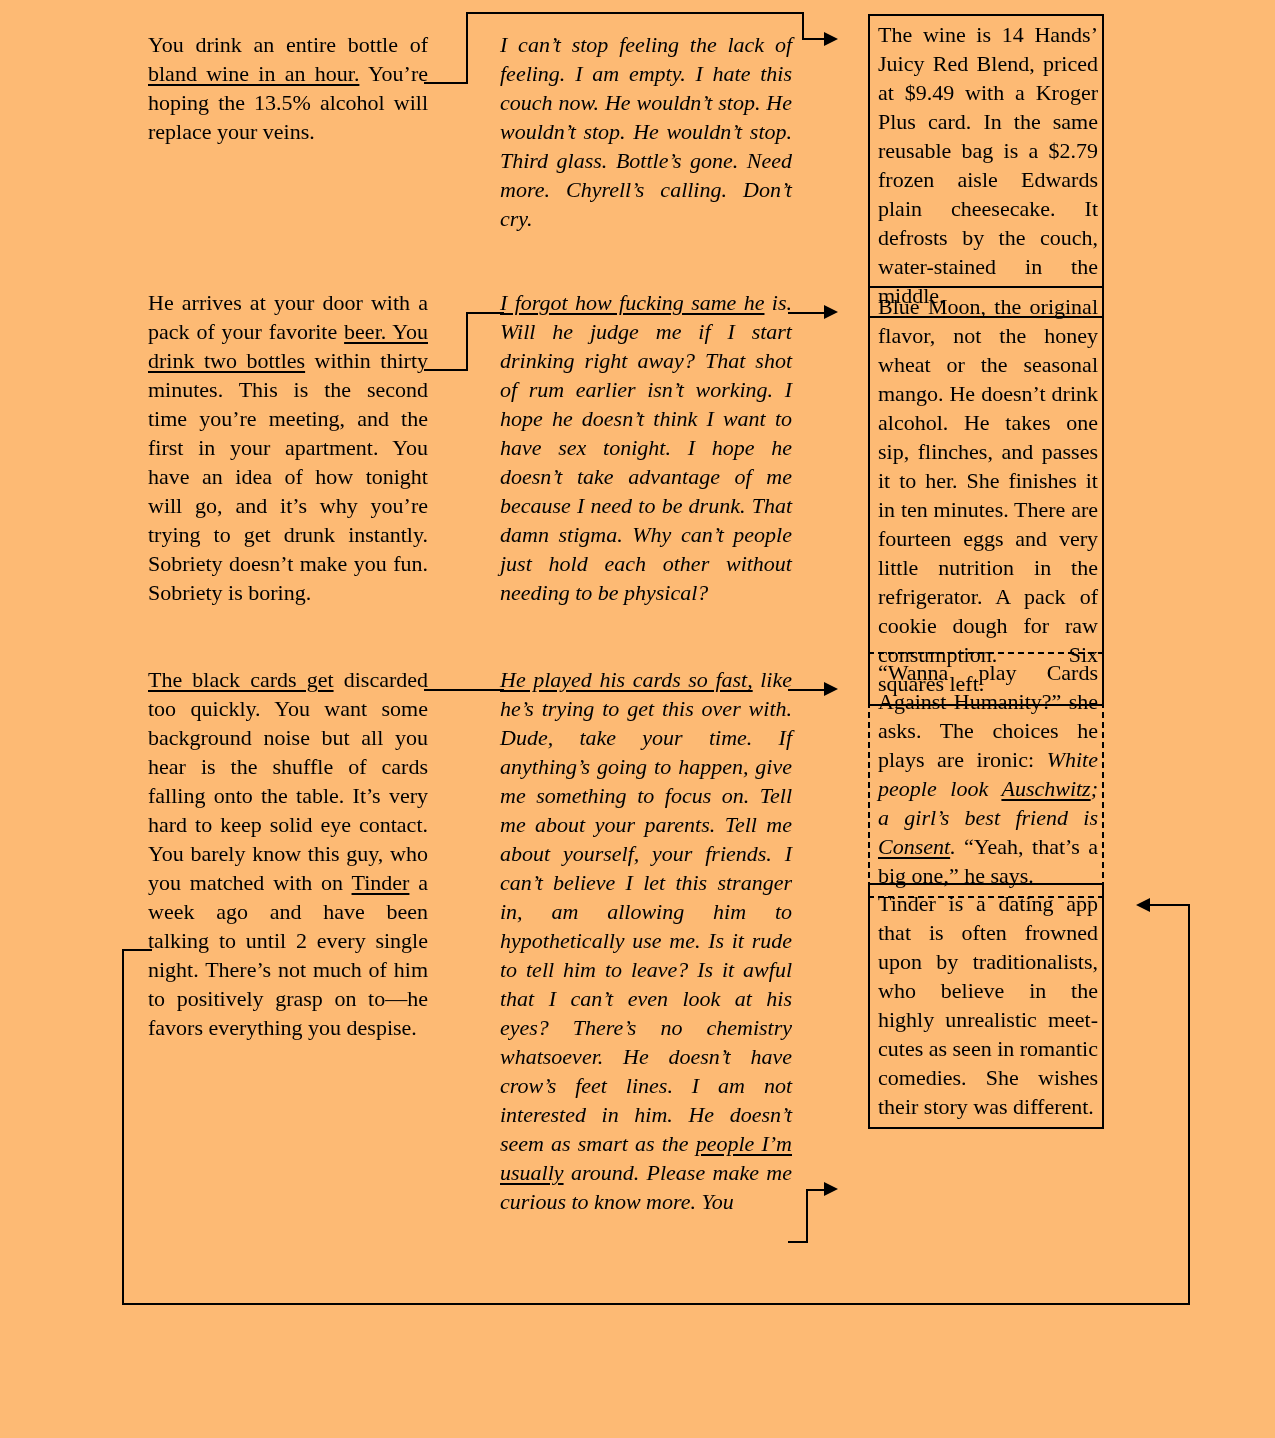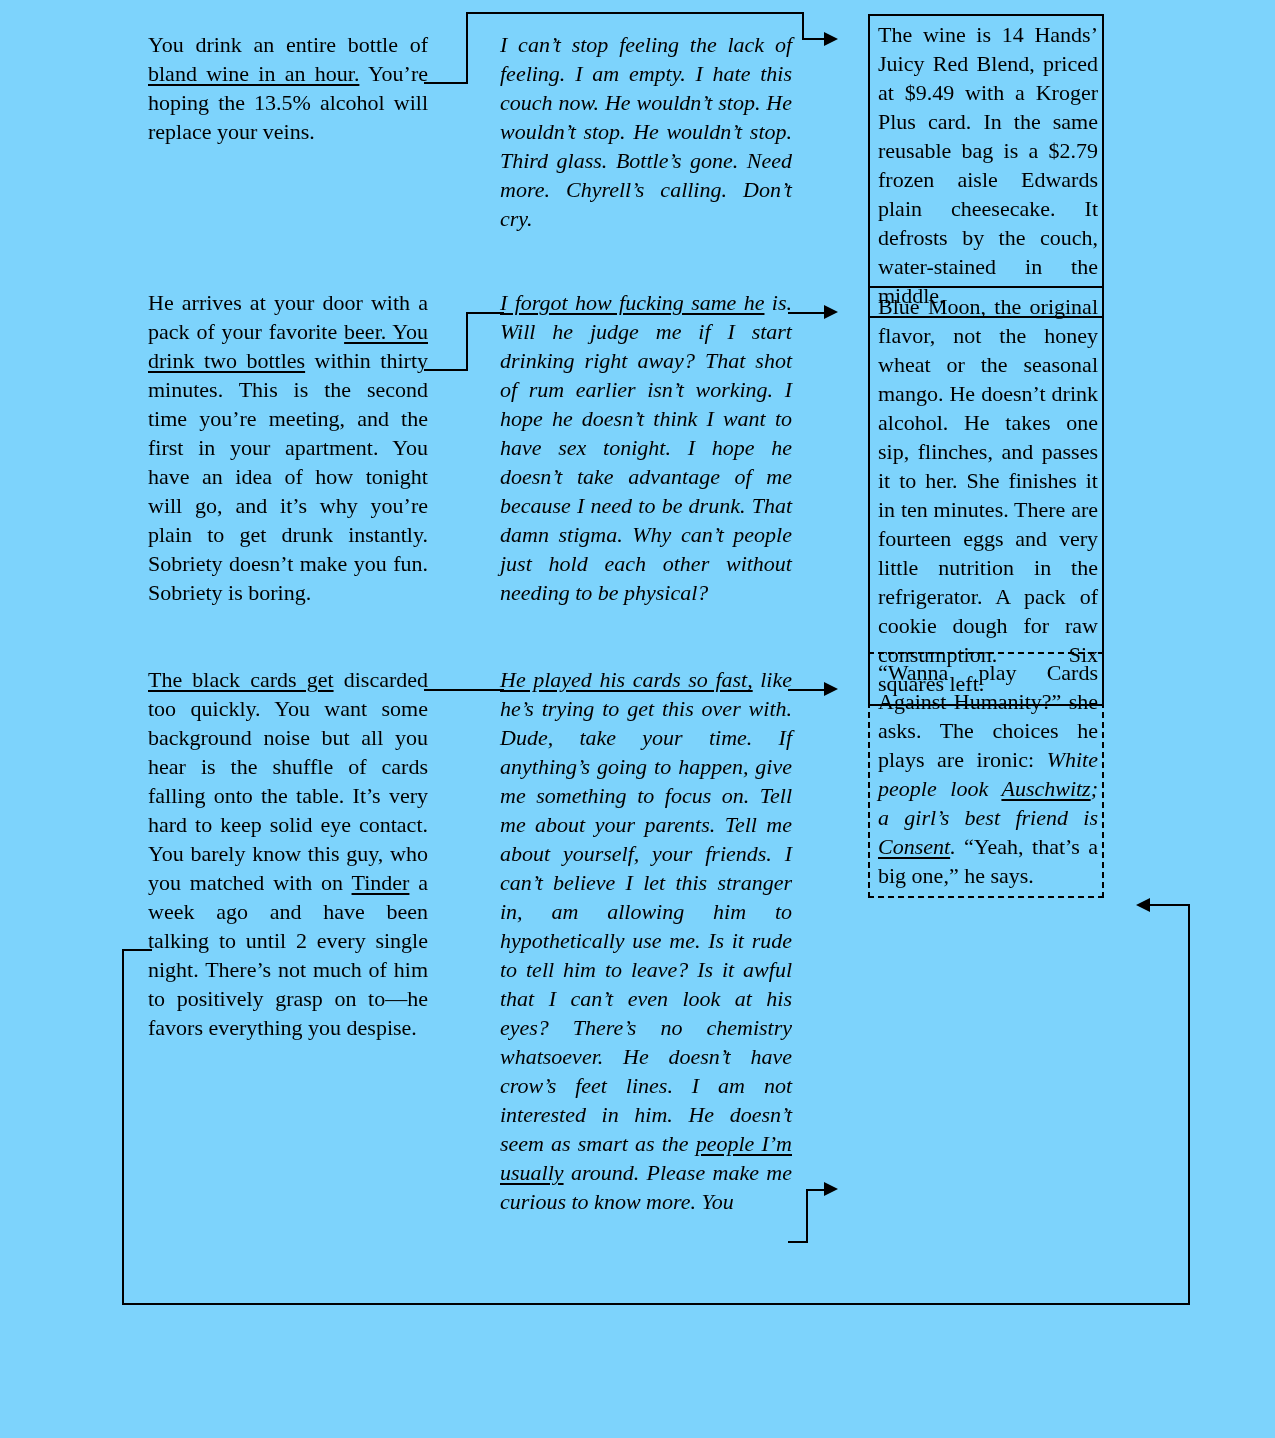--- a/index.html
+++ b/index.html
@@ -1,20 +1,20 @@
 <!DOCTYPE html>
 <html><head>
 <meta charset="utf-8">
 <style>
   html,body { margin:0; padding:0; background:#ffffff; }
   .page {
     position: relative;
     width: 1275px;
     height: 1438px;
-    background: #7dd3fc;
+    background: #fdba74;
     color: #000000;
     font-family: "Liberation Serif", "DejaVu Serif", serif;
     font-size: 22px;
     line-height: 29px;
     overflow: hidden;
   }
   .page p { margin:0; padding:0; position:absolute; text-align: justify; }
 
   .col-left-p  { left:148px; width:280px; }
   .col-mid-p   { left:500px; width:292px; font-style: italic; }
@@ -50,37 +50,38 @@
   .arrow-l { border-right:14px solid #000; }
 </style>
 </head>
 <body>
 
 <div class="page">
 
   <p class="col-left-p p1"><span>You drink an entire bottle of </span><span class="u">bland wine in an hour.</span><span> You’re hoping the 13.5% alcohol will replace your veins.</span></p>
 
 
-  <p class="col-left-p p3"><span>He arrives at your door with a pack of your favorite </span><span class="u">beer. You drink two bottles</span><span> within thirty minutes. This is the second time you’re meeting, and the first in your apartment. You have an idea of how tonight will go, and it’s why you’re plain to get drunk instantly. Sobriety doesn’t make you fun. Sobriety is boring.</span></p>
+  <p class="col-left-p p3"><span>He arrives at your door with a pack of your favorite </span><span class="u">beer. You drink two bottles</span><span> within thirty minutes. This is the second time you’re meeting, and the first in your apartment. You have an idea of how tonight will go, and it’s why you’re trying to get drunk instantly. Sobriety doesn’t make you fun. Sobriety is boring.</span></p>
 
   <p class="col-left-p p4"><span class="u">The black cards get</span><span> discarded too quickly. You want some background noise but all you hear is the shuffle of cards falling onto the table. It’s very hard to keep solid eye contact. You barely know this guy, who you matched with on </span><span class="u">Tinder</span><span> a week ago and have been talking to until 2 every single night. There’s not much of him to positively grasp on to—he favors everything you despise.</span></p>
 
 
   <p class="col-mid-p m1"><span>I can’t stop feeling the lack of feeling. I am empty. I hate this couch now. He wouldn’t stop. He wouldn’t stop. He wouldn’t stop. Third glass. Bottle’s gone. Need more. Chyrell’s calling. Don’t cry.</span></p>
 
   <p class="col-mid-p m2"><span class="u">I forgot how fucking same he</span><span> is. Will he judge me if I start drinking right away? That shot of rum earlier isn’t working. I hope he doesn’t think I want to have sex tonight. I hope he doesn’t take advantage of me because I need to be drunk. That damn stigma. Why can’t people just hold each other without needing to be physical?</span></p>
 
   <p class="col-mid-p m3"><span class="u">He played his cards so fast,</span><span> like he’s trying to get this over with. Dude, take your time. If anything’s going to happen, give me something to focus on. Tell me about your parents. Tell me about yourself, your friends. I can’t believe I let this stranger in, am allowing him to hypothetically use me. Is it rude to tell him to leave? Is it awful that I can’t even look at his eyes? There’s no chemistry whatsoever. He doesn’t have crow’s feet lines. I am not interested in him. He doesn’t seem as smart as the </span><span class="u">people I’m usually</span><span> around. Please make me curious to know more. You</span></p>
 
   <div class="note-box b1"><span>The wine is 14 Hands’ Juicy Red Blend, priced at $9.49 with a Kroger Plus card. In the same reusable bag is a $2.79 frozen aisle Edwards plain cheesecake. It defrosts by the couch, water-stained in the middle.</span></div>
 
   <div class="note-box b2"><span>Blue Moon, the original flavor, not the honey wheat or the seasonal mango. He doesn’t drink alcohol. He takes one sip, flinches, and passes it to her. She finishes it in ten minutes. There are fourteen eggs and very little nutrition in the refrigerator. A pack of cookie dough for raw consumption. Six squares left.</span></div>
 
   <div class="note-box b3"><span>“Wanna play Cards Against Humanity?” she asks. The choices he plays are ironic: </span><span class="it">White people look </span><span class="it u">Auschwitz</span><span class="it">; a girl’s best friend is </span><span class="it u">Consent</span><span class="it">. </span><span>“Yeah, that’s a big one,” he says.</span></div>
 
+  <div class="note-box b4"><span>Tinder is a dating app that is often frowned upon by traditionalists, who believe in the highly unrealistic meet-cutes as seen in romantic comedies. She wishes their story was different.</span></div>
 
 
   <div class="ln" style="left:424px; top:82px;  width:44px; height:2px;"></div>
   <div class="ln" style="left:466px; top:12px;  width:2px;  height:72px;"></div>
   <div class="ln" style="left:466px; top:12px;  width:338px; height:2px;"></div>
   <div class="ln" style="left:802px; top:12px;  width:2px;  height:28px;"></div>
   <div class="ln" style="left:802px; top:38px;  width:24px; height:2px;"></div>
   <div class="arrow-r" style="left:824px; top:32px;"></div>
 
   <div class="ln" style="left:424px; top:369px; width:44px; height:2px;"></div>

